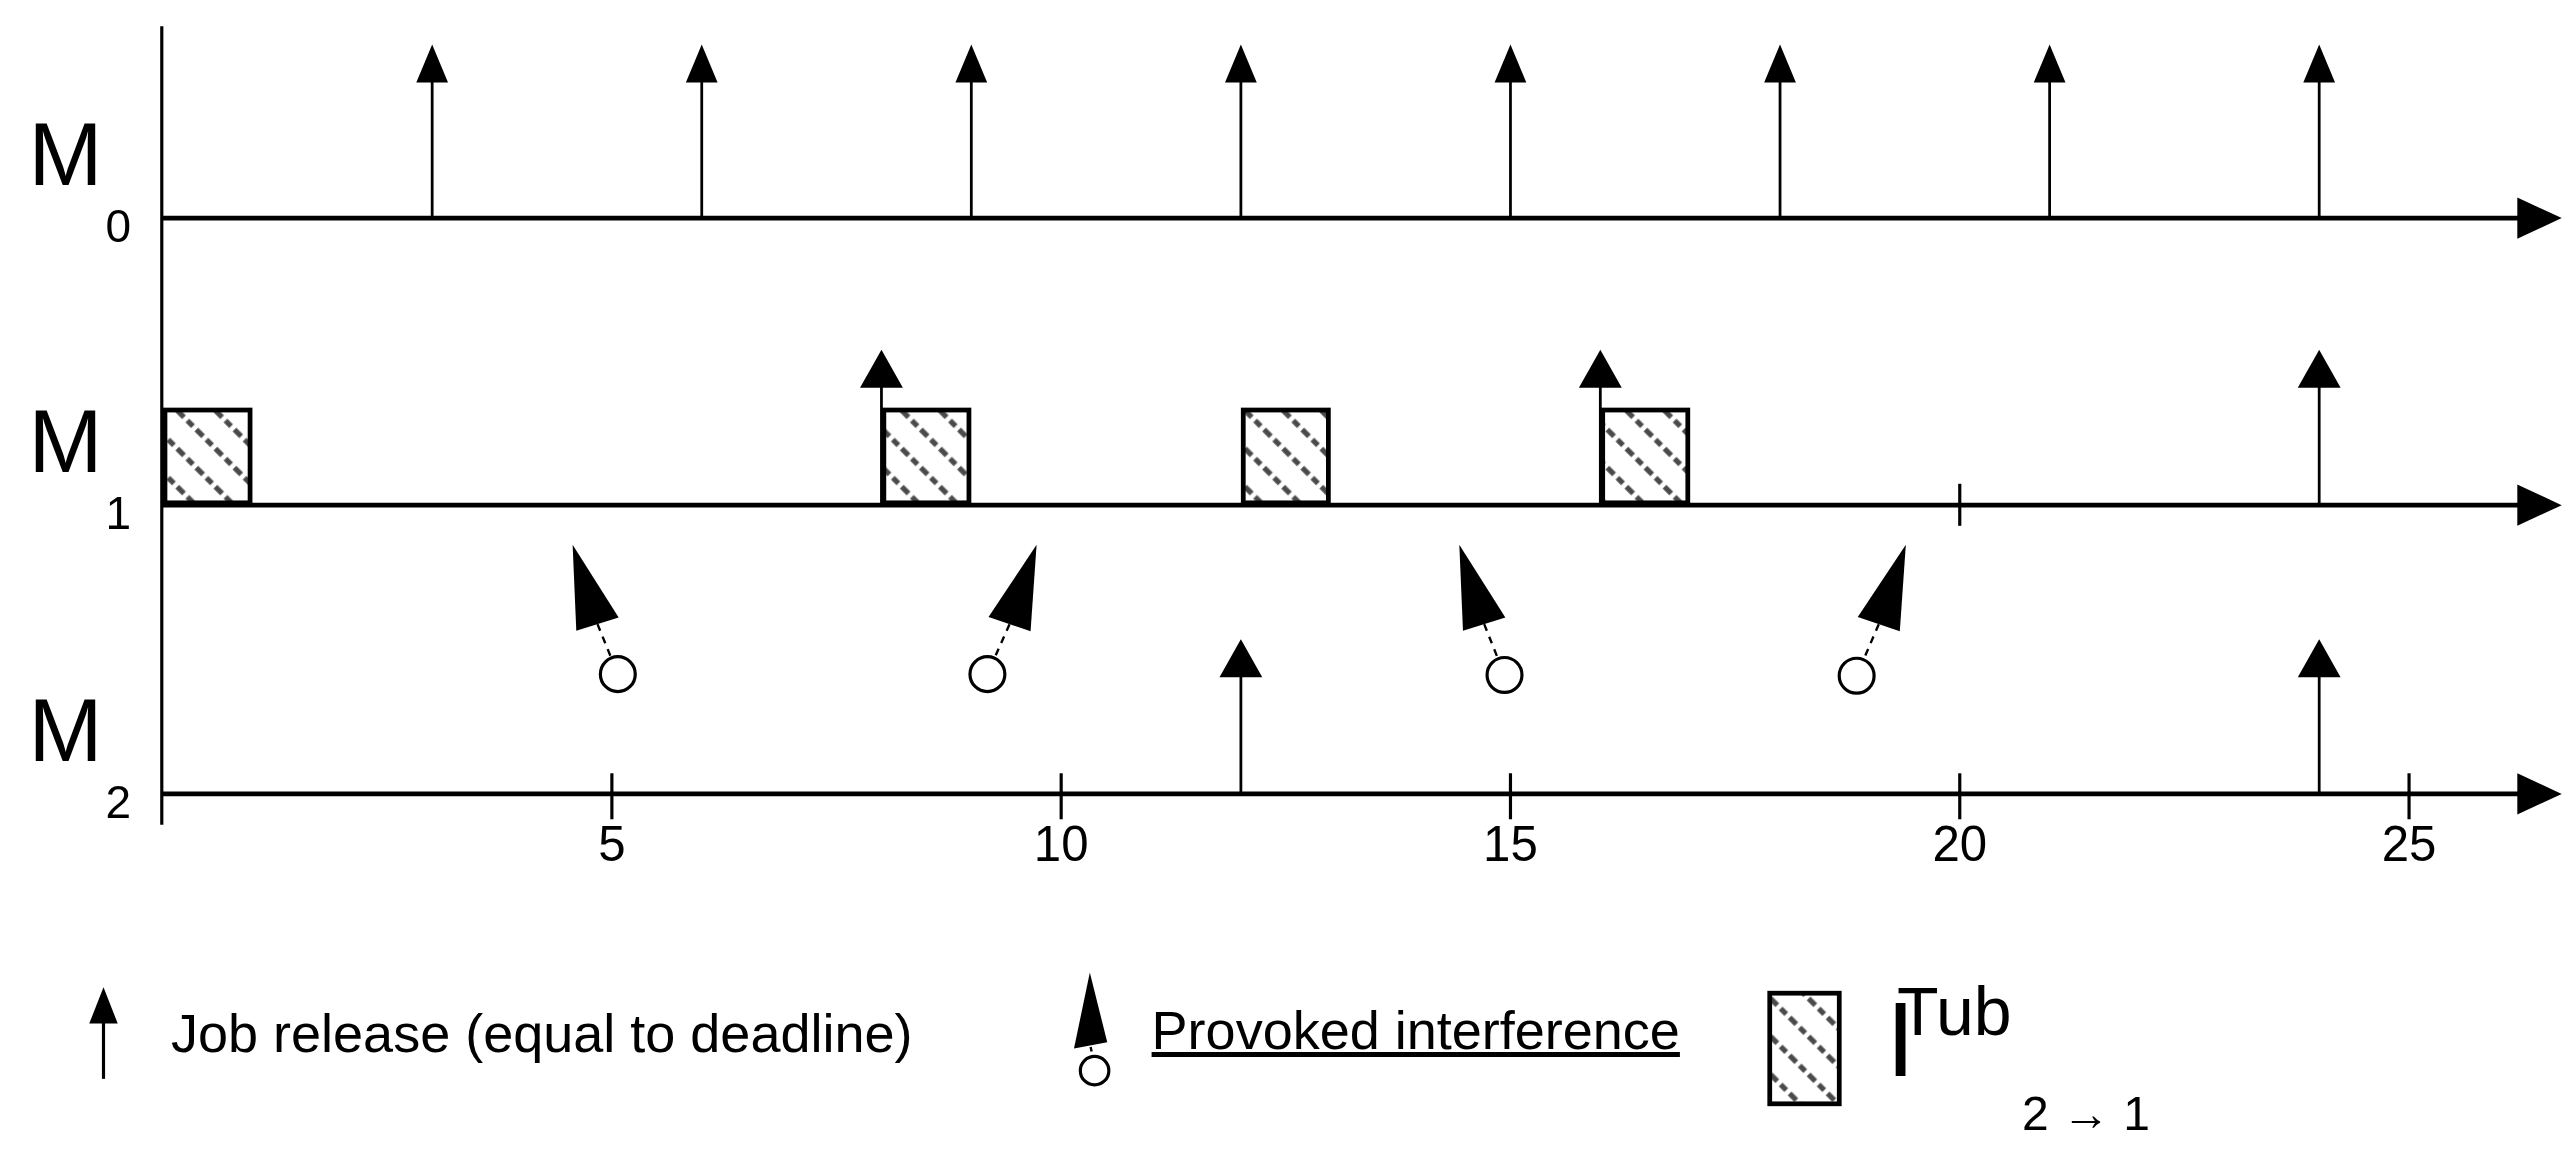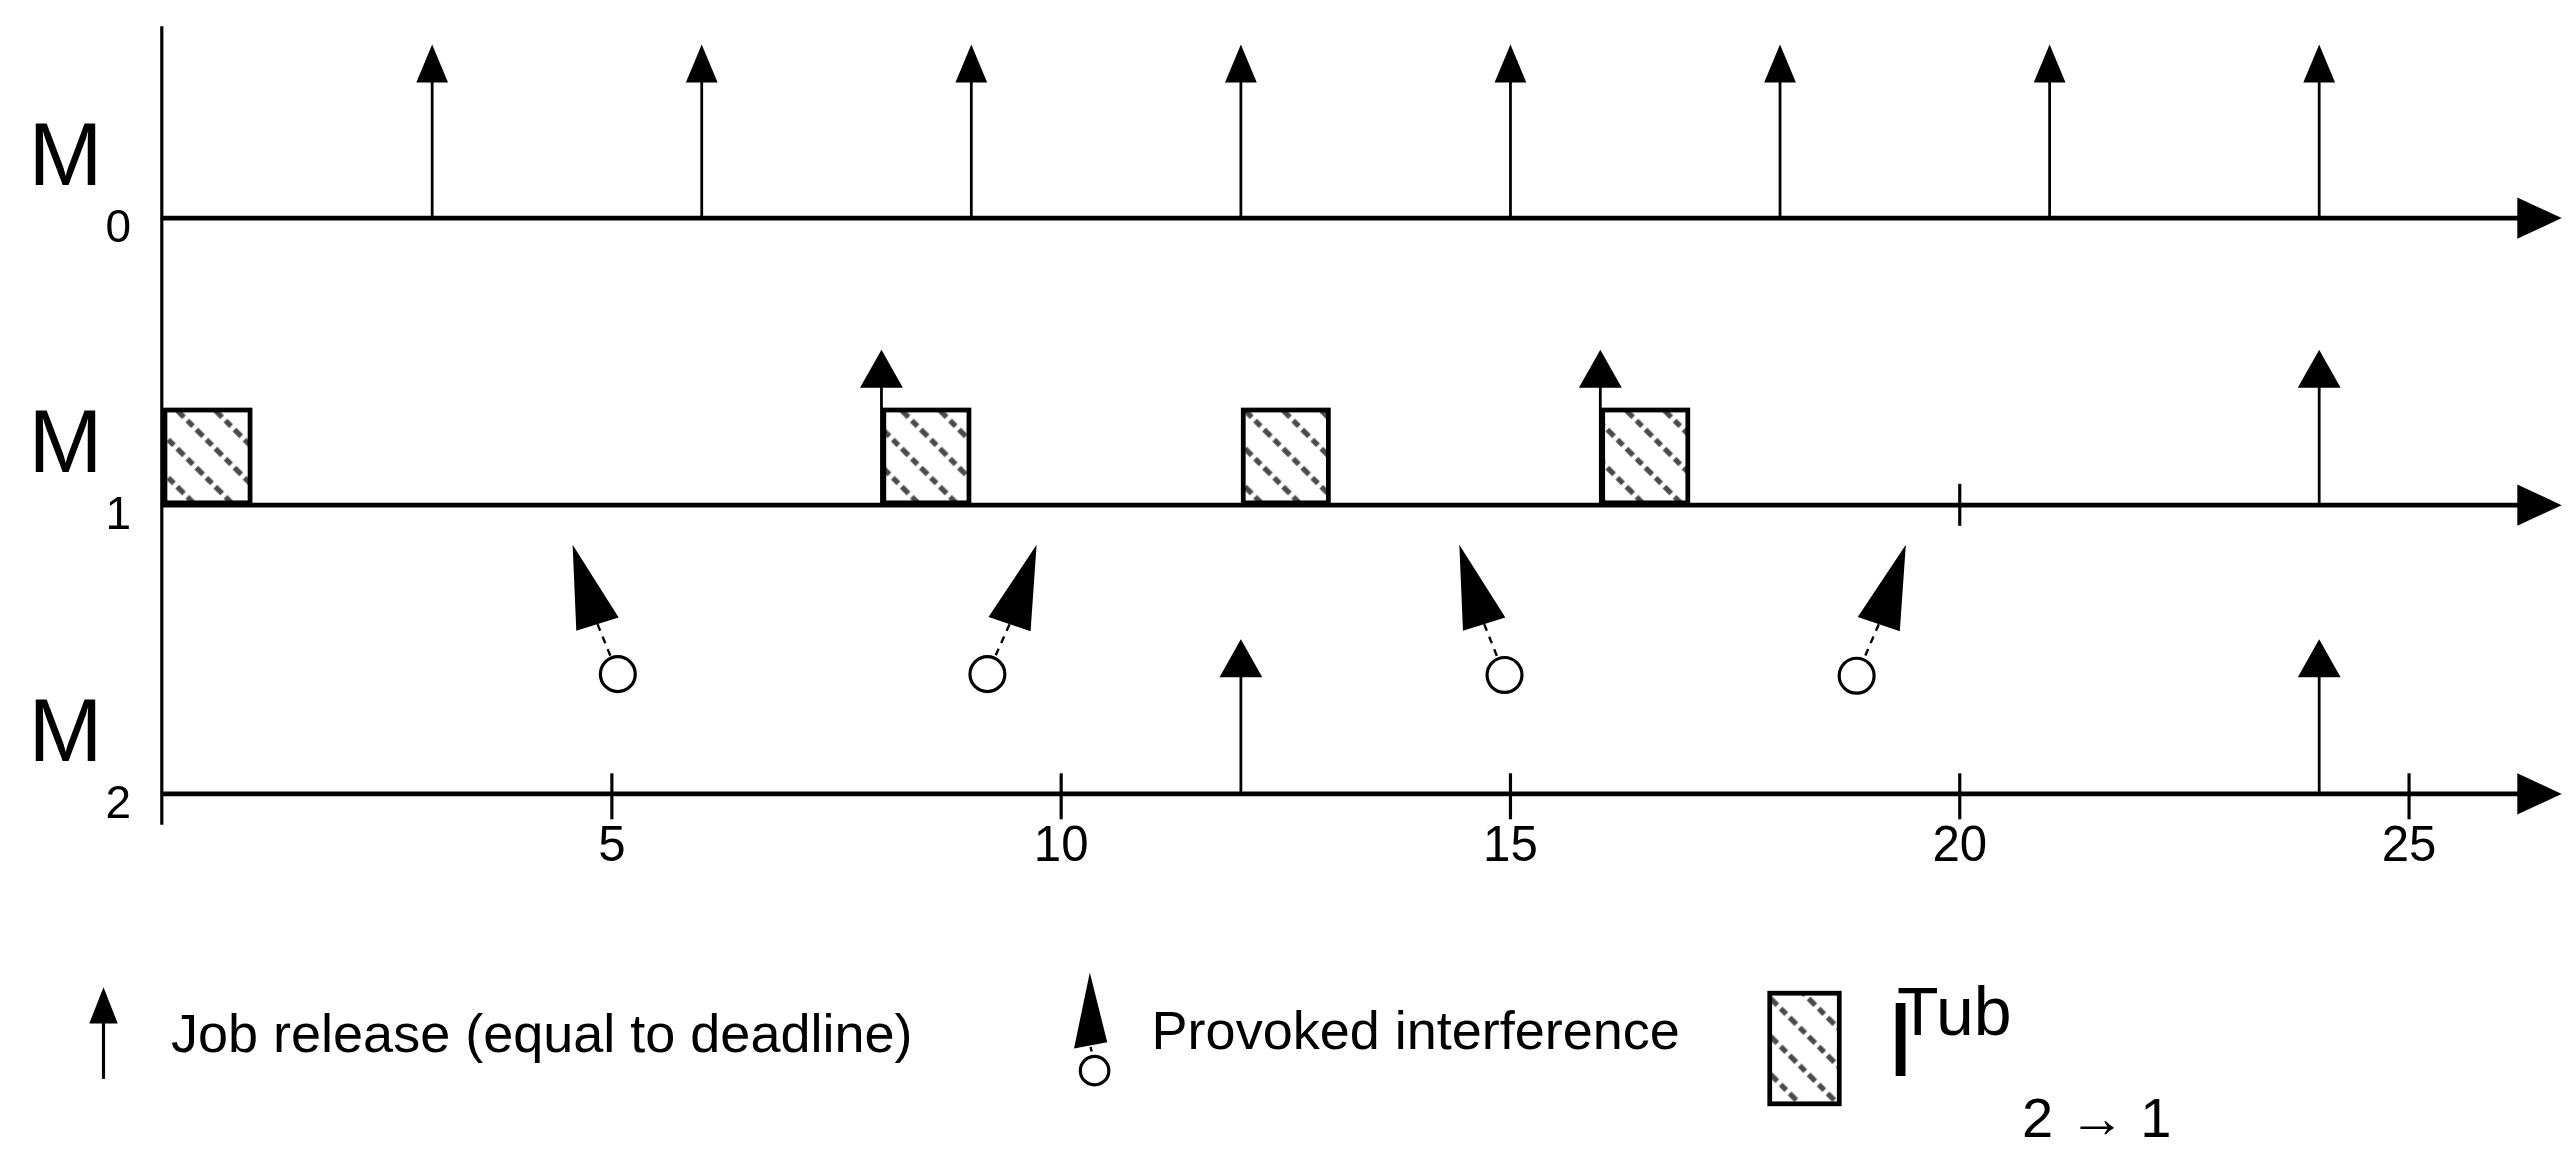--- a/index.html
+++ b/index.html
@@ -5,21 +5,21 @@
   html,body{margin:0;padding:0;background:#ffffff;}
   #canvas{position:relative;width:2576px;height:1163px;background:#ffffff;
           font-family:"Liberation Sans", sans-serif;color:#000;overflow:hidden;}
   #dsvg{position:absolute;left:0;top:0;}
   .legend-item{position:absolute;display:flex;align-items:center;}
   .legend-text{font-size:54px;color:#000;white-space:nowrap;}
   #tub-item{position:absolute;}
   #tub-item .abs{position:absolute;line-height:1;white-space:nowrap;}
   #tub-base{font-size:105px;font-weight:500;}
   #tub-sup{font-size:68px;}
-  #tub-sub{font-size:56px;}
+  #tub-sub{font-size:48px;}
 </style>
 </head>
 <body>
 
 <div id="canvas">
 
   <svg id="dsvg" width="2576" height="920" viewBox="0 0 3248 1160">
     <defs>
       <pattern id="hatch" patternUnits="userSpaceOnUse" width="34" height="34" patternTransform="rotate(45)">
         <rect width="34" height="34" fill="#ffffff"></rect>
@@ -102,21 +102,21 @@
     </svg>
     <span class="legend-text" style="margin-left:43px;text-align:right;">Job release (equal to deadline)</span>
   </div>
 
   <div class="legend-item" style="left:1055px;top:969px;">
     <svg width="76" height="121" viewBox="0 0 96 152">
       <polygon points="44,4 24,100 66,92" fill="#000"></polygon>
       <line x1="45" y1="98" x2="48" y2="112" stroke="#000" stroke-width="3" stroke-dasharray="6 5"></line>
       <circle cx="50" cy="128" r="18" fill="#fff" stroke="#000" stroke-width="4"></circle>
     </svg>
-    <span class="legend-text" style="margin-left:20.6px;">Provoked interference</span>
+    <span class="legend-text" style="margin-left:20.6px;text-decoration:underline;">Provoked interference</span>
   </div>
 
   <div id="tub-item" style="left:1765px;top:974px;width:508px;height:190px;">
     <svg class="abs" style="left:0;top:14.3px;" width="79" height="121" viewBox="0 0 100 152">
       <rect x="6" y="6" width="88" height="140" fill="url(#hatch)" stroke="#000" stroke-width="6"></rect>
     </svg>
     <span id="tub-base" class="abs" style="left:121px;top:12.7px;">I</span>
     <span id="tub-sup" class="abs" style="left:132px;top:3.2px;">Tub</span>
     <span id="tub-sub" class="abs" style="left:257px;top:116px;">2 → 1</span>
   </div>

